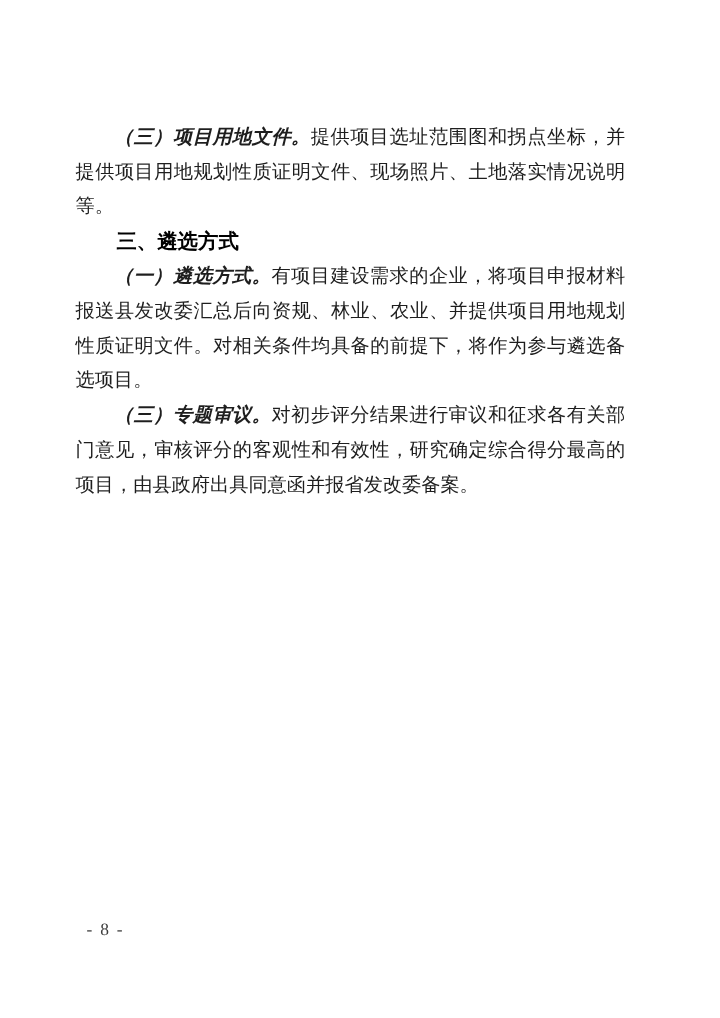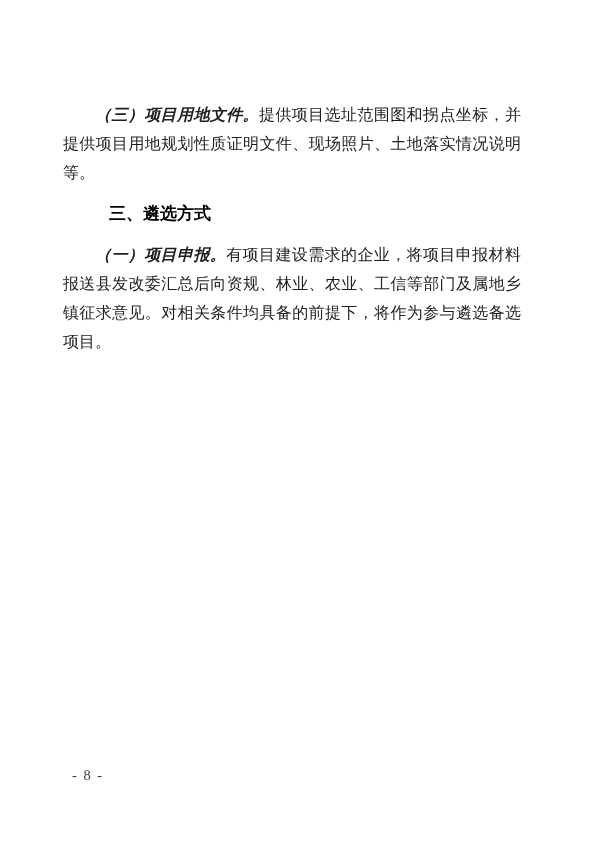--- a/index.html
+++ b/index.html
@@ -28,21 +28,21 @@
   }
   .para {
     margin: 0;
     text-indent: 2em;
   }
   .lead {
     font-weight: 700;
     font-style: italic;
   }
   .heading {
-    margin: 12px;
+    margin: 0;
     text-indent: 2em;
     font-family: "Liberation Sans", sans-serif;
     font-weight: 700;
     font-size: 17px;
     line-height: 29px;
     color: #000000;
     text-align: left;
   }
   .page-number {
     position: absolute;
@@ -58,20 +58,21 @@
 <body>
 
 <div class="page">
   <div class="content">
 
     <p class="para"><span class="lead">（三）项目用地文件。</span><span>提供项目选址范围图和拐点坐标，并提供项目用地规划性质证明文件、现场照片、土地落实情况说明等。</span></p>
 
 
     <p class="heading">三、遴选方式</p>
 
-    <p class="para"><span class="lead">（一）项目申报。</span><span>有项目建设需求的企业，将项目申报材料报送县发改委汇总后向资规、林业、农业、工信等部门及属地乡镇征求意见。对相关条件均具备的前提下，将作为参与遴选备选项目。</span></p>
+    <p class="para"><span class="lead">（一）遴选方式。</span><span>有项目建设需求的企业，将项目申报材料报送县发改委汇总后向资规、林业、农业、并提供项目用地规划性质证明文件。对相关条件均具备的前提下，将作为参与遴选备选项目。</span></p>
 
 
+    <p class="para"><span class="lead">（三）专题审议。</span><span>对初步评分结果进行审议和征求各有关部门意见，审核评分的客观性和有效性，研究确定综合得分最高的项目，由县政府出具同意函并报省发改委备案。</span></p>
 
   </div>
 
   <div class="page-number">- 8 -</div>
 </div>
 
 </body></html>

